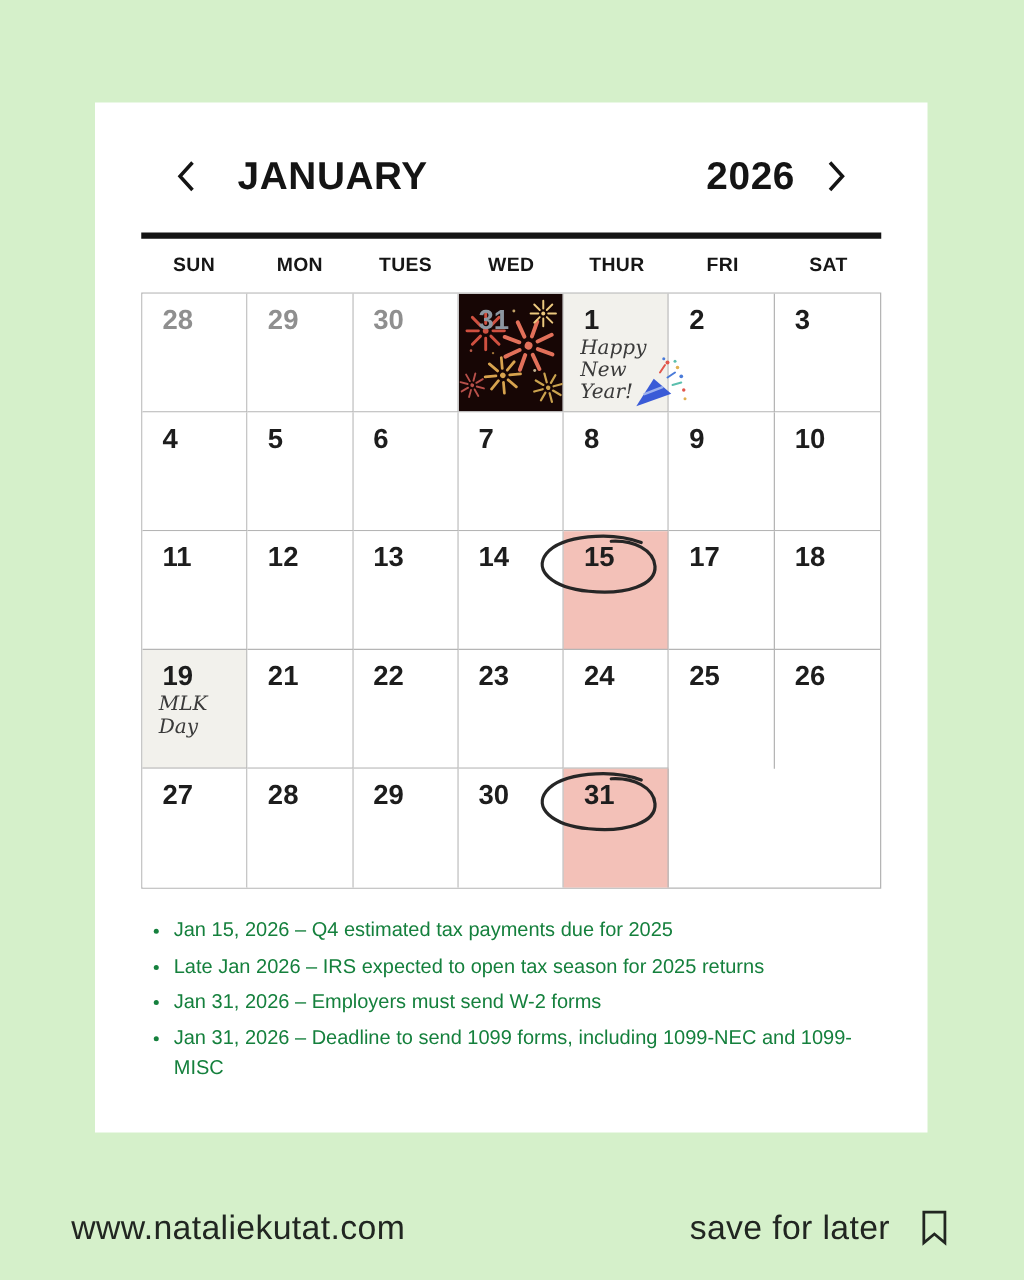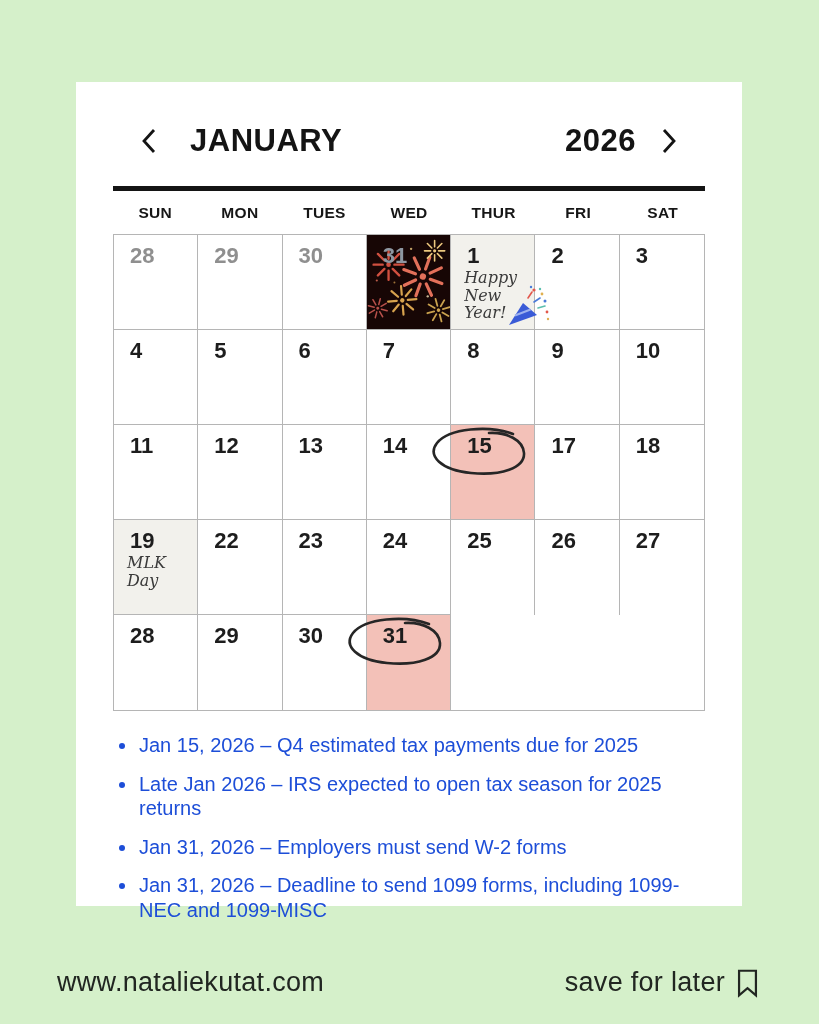--- a/index.html
+++ b/index.html
@@ -47,25 +47,25 @@
   .cell.new-year,.cell.mlk{background:var(--holiday-beige)}
   .note{display:block;margin:1px 0 0 13px;max-width:62px;
         font-family:"DejaVu Serif", serif;font-style:italic;
         font-size:16px;line-height:1.1;color:#3a3a3a;position:relative;z-index:1}
   .cell.fireworks .day{color:#8d97a1}
   .fw{position:absolute;inset:0;width:100%;height:100%}
   .circle-svg{position:absolute;left:-22px;top:2px;width:104px;height:50px;overflow:visible;z-index:2;pointer-events:none}
   .popper{position:absolute;right:-16px;bottom:-1px;width:46px;height:46px;z-index:2;pointer-events:none}
   
   .notes{margin:22px 40px 0 62px;list-style:disc outside}
-  .notes li{font-size:20px;line-height:24.5px;color:#1d4ed8;padding-left:1px;margin:14px 0 1px 0}
+  .notes li{font-size:16px;line-height:24.5px;color:#15803d;padding-left:1px;margin:4px 0 1px 0}
   
   .footer{position:absolute;left:57px;right:60px;bottom:26px;display:flex;justify-content:space-between;align-items:center;color:var(--footer-ink)}
   .website{font-size:27px;letter-spacing:.3px;cursor:pointer}
-  .save{display:flex;align-items:center;gap:11px;cursor:pointer}
+  .save{display:flex;align-items:flex-start;gap:24px;cursor:pointer}
   .save-label{font-size:27px;letter-spacing:.3px}
   .bookmark svg{width:23px;height:30px;display:block}
 </style>
 </head>
 <body>
 
 <div class="card">
 
   <div class="cal-header">
     <button class="nav-btn prev">
@@ -218,20 +218,24 @@
   </div>
       <div class="cell">
     <span class="day">18</span>
 
   </div>
       <div class="cell mlk">
     <span class="day">19</span>
     <span class="note">MLK Day</span>
   </div>
       <div class="cell">
+    <span class="day">21</span>
+
+  </div>
+      <div class="cell">
     <span class="day">22</span>
 
   </div>
       <div class="cell">
     <span class="day">23</span>
 
   </div>
       <div class="cell">
     <span class="day">24</span>
 

